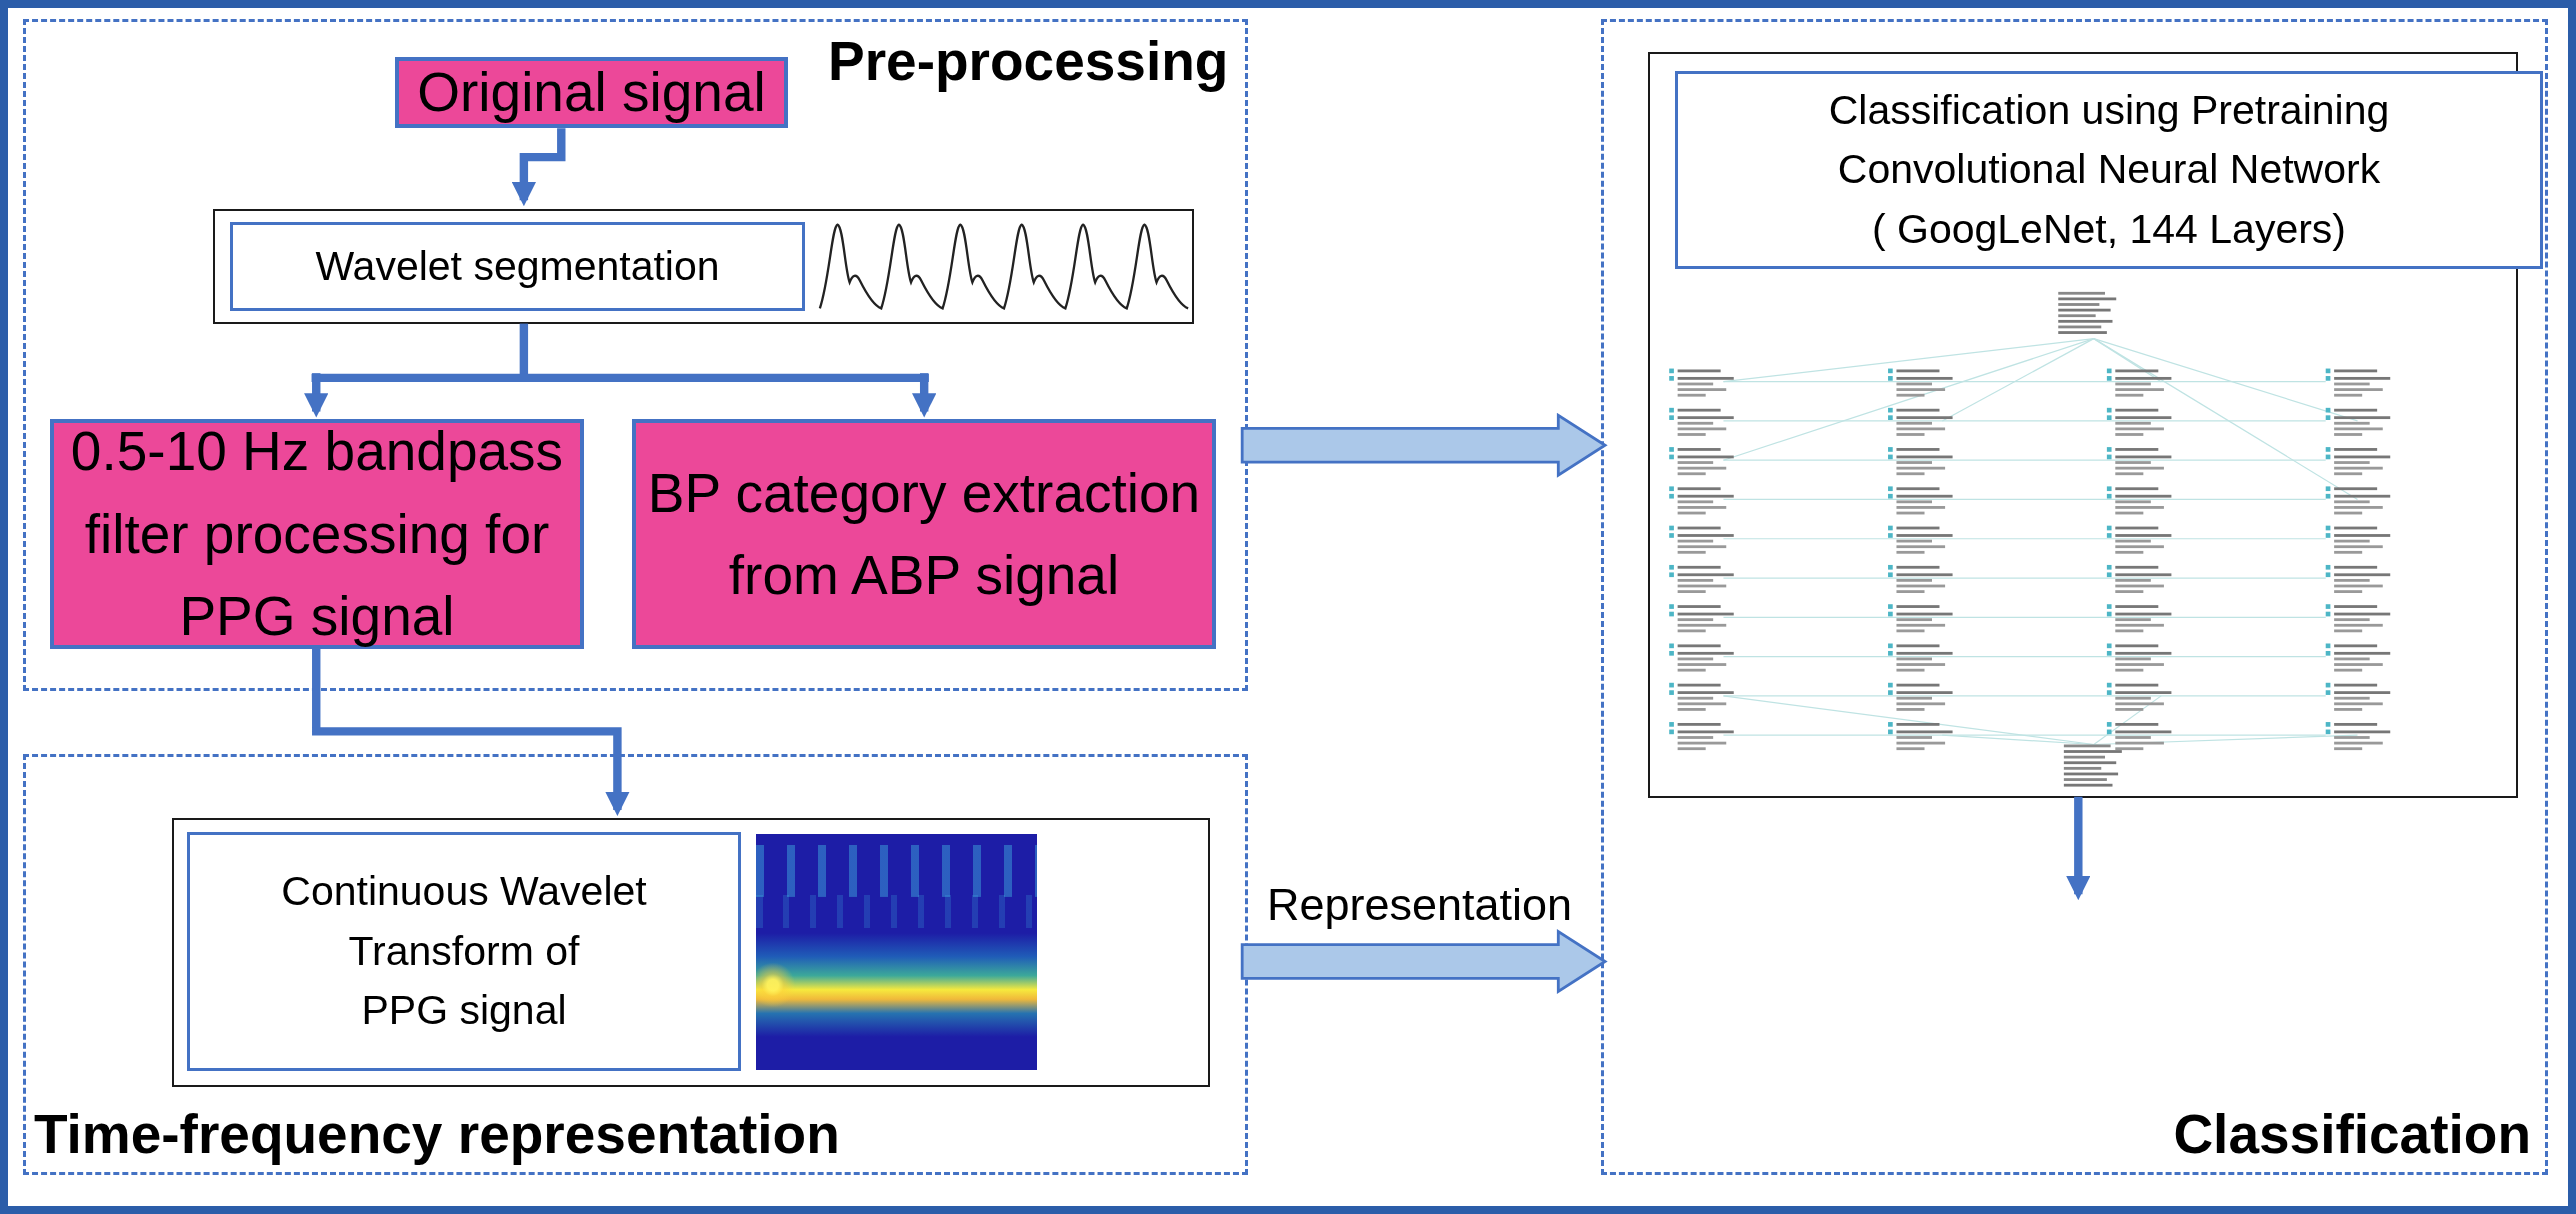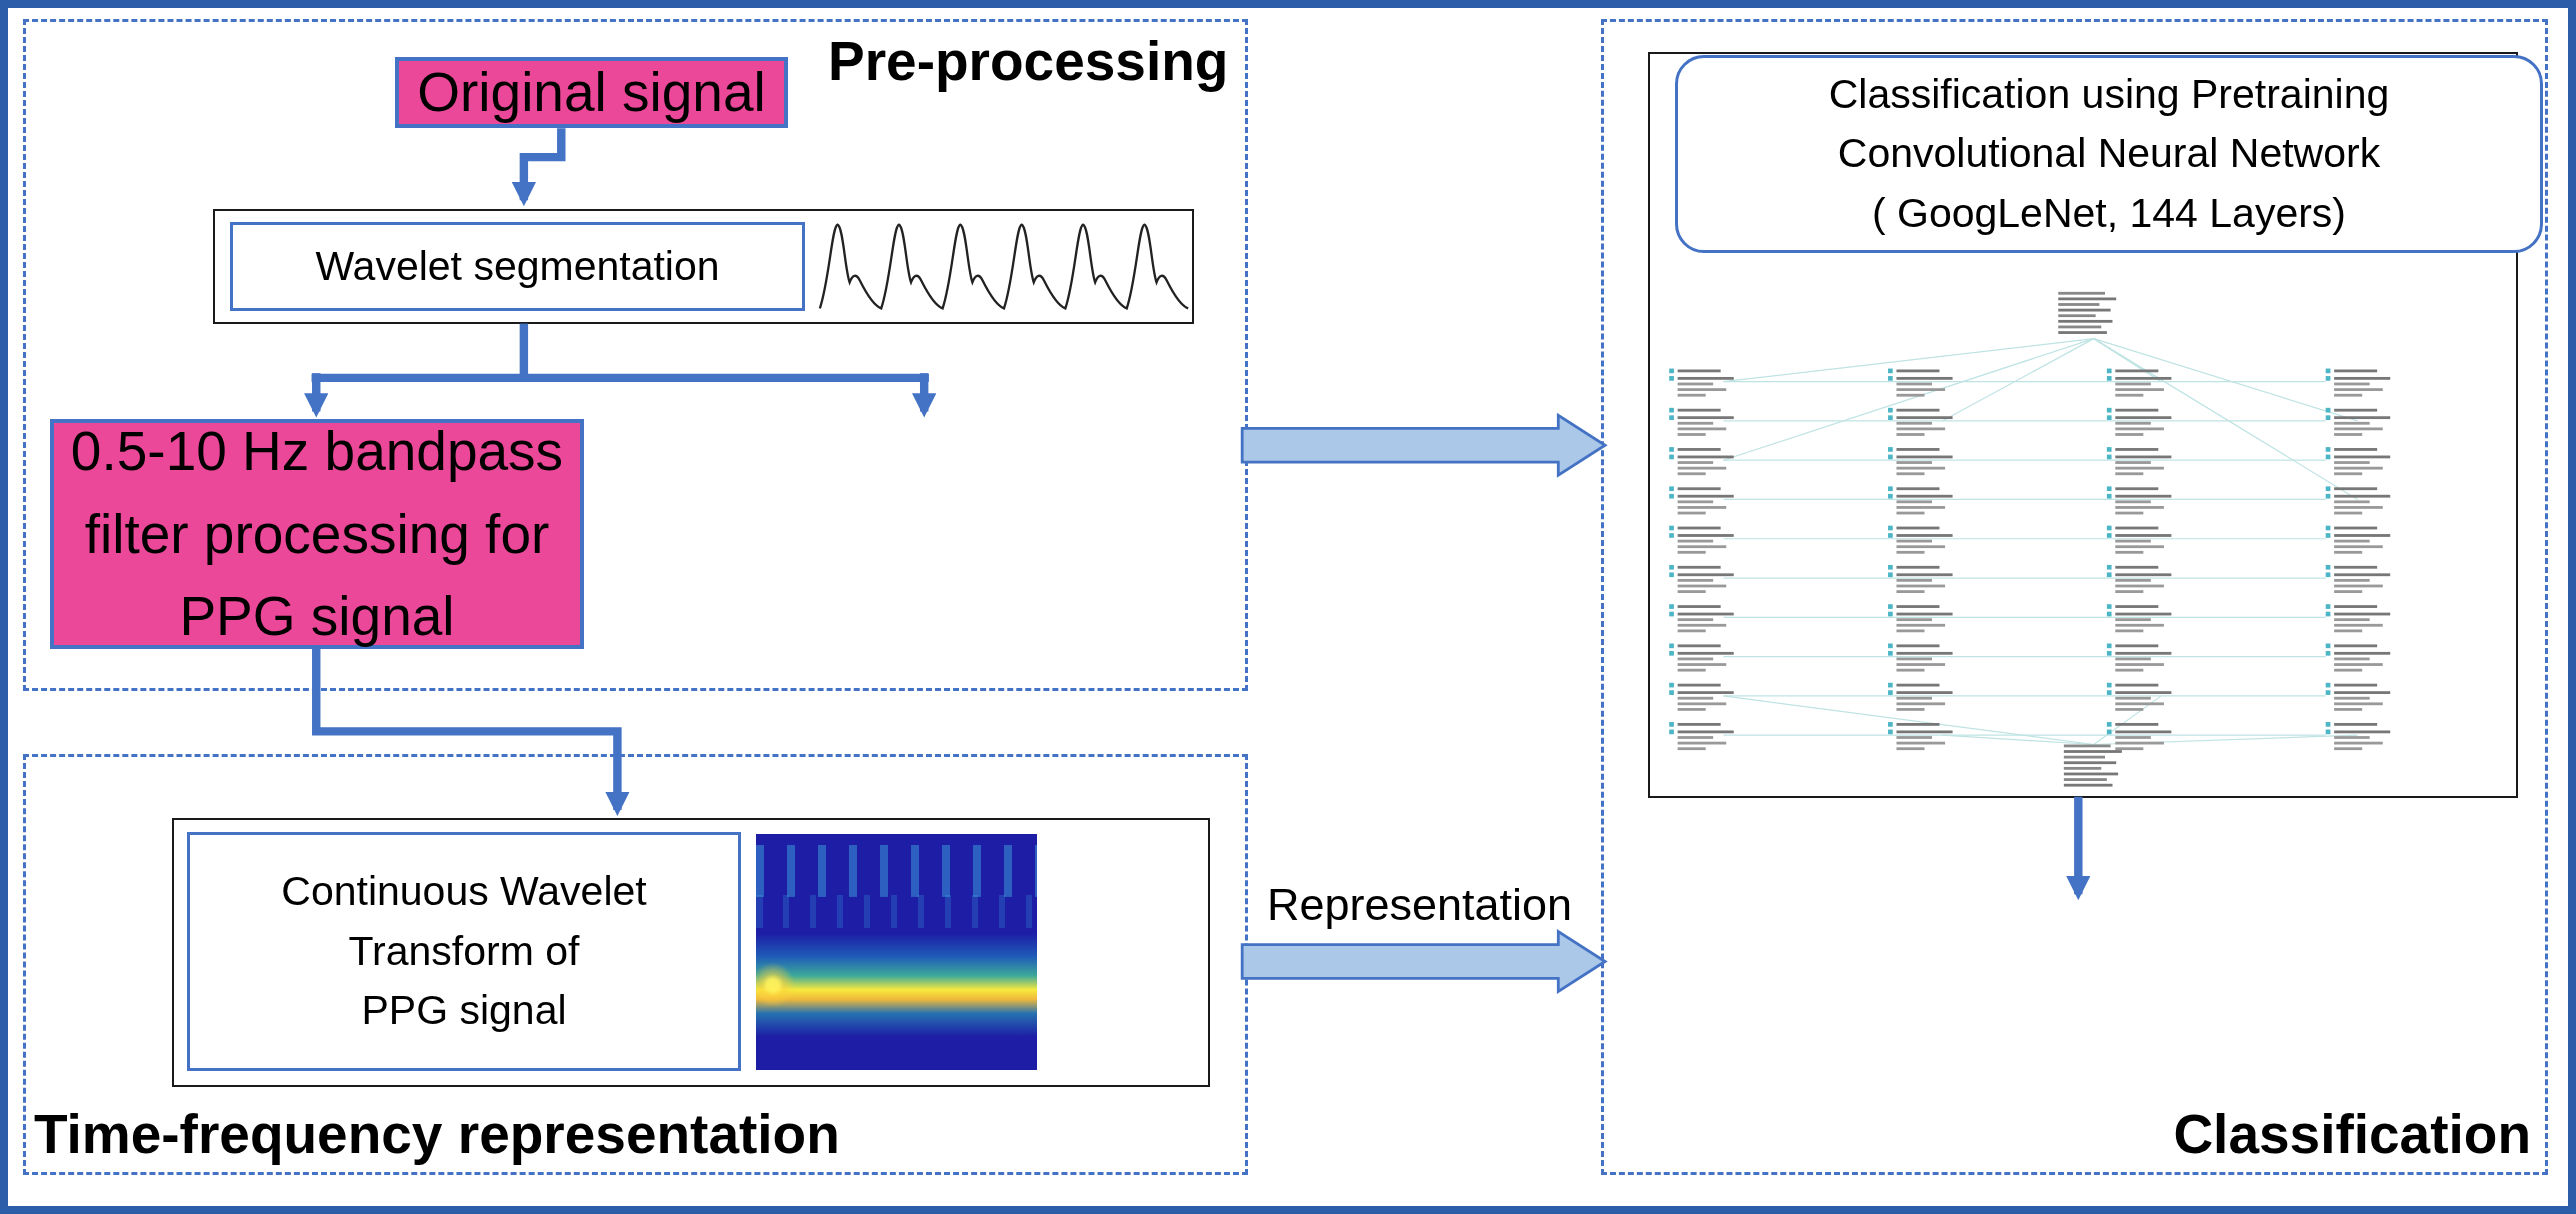--- a/index.html
+++ b/index.html
@@ -84,21 +84,21 @@
         #f6e93e 66%,
         #f0b93a 70%,
         rgba(45,185,185,0.55) 76%,
         rgba(28,28,160,0) 86%);
     background-size:100% 100%, 100% 22%, 100% 14%, 100% 100%;
     background-position:0 0, 0 6%, 0 30%, 0 0;
     background-repeat:no-repeat;
     background-color:#1d1da6;
   }
   #cnn-container{left:1648px;top:52px;width:870px;height:746px;border-width:2.8px;}
-  #box-cnn{left:25px;top:1px;width:868px;height:198px;border-radius:29px;}
+  #box-cnn{left:25px;top:17px;width:868px;height:198px;}
   #network{position:absolute;left:5.6px;top:236px;width:855px;height:505px;}
   #box-eval{left:1709px;top:904px;width:739px;height:98px;}
   .flow-label{
     position:absolute;
     font-size:45px;
     text-align:center;
     white-space:nowrap;
     z-index:4;
   }
   #label-text{left:1244px;top:365px;width:361px;}
@@ -134,20 +134,22 @@
            C 144,70 147,12 153,10 C 159,12 161,58 166,72 C 169,64 173,62 177,70 C 184,84 192,97 200,100
            C 210,70 213,12 219,10 C 225,12 227,58 232,72 C 235,64 239,62 243,70 C 250,84 258,97 266,100
            C 276,70 279,12 285,10 C 291,12 293,58 298,72 C 301,64 305,62 309,70 C 316,84 324,97 332,100
            C 342,70 345,12 351,10 C 357,12 359,58 364,72 C 367,64 371,62 375,70 C 382,84 390,97 398,100"></path>
     </svg>
   </div>
 
   <div class="node" id="box-bandpass">0.5-10 Hz bandpass
 filter processing for
 PPG signal</div>
+  <div class="node" id="box-bpcat">BP category extraction
+from ABP signal</div>
 
   <div class="blackbox" id="cwt-container">
     <div class="node-inner" id="box-cwt">Continuous Wavelet
 Transform of
 PPG signal</div>
     <div class="scalogram"></div>
   </div>
 
   <div class="blackbox" id="cnn-container">
     <div class="node-inner" id="box-cnn">Classification using Pretraining

